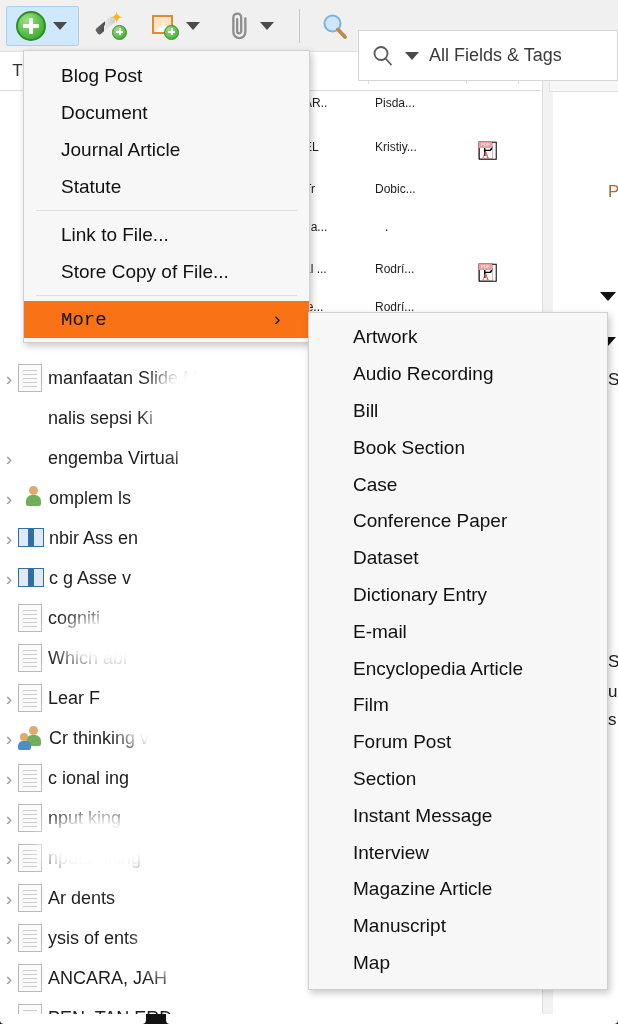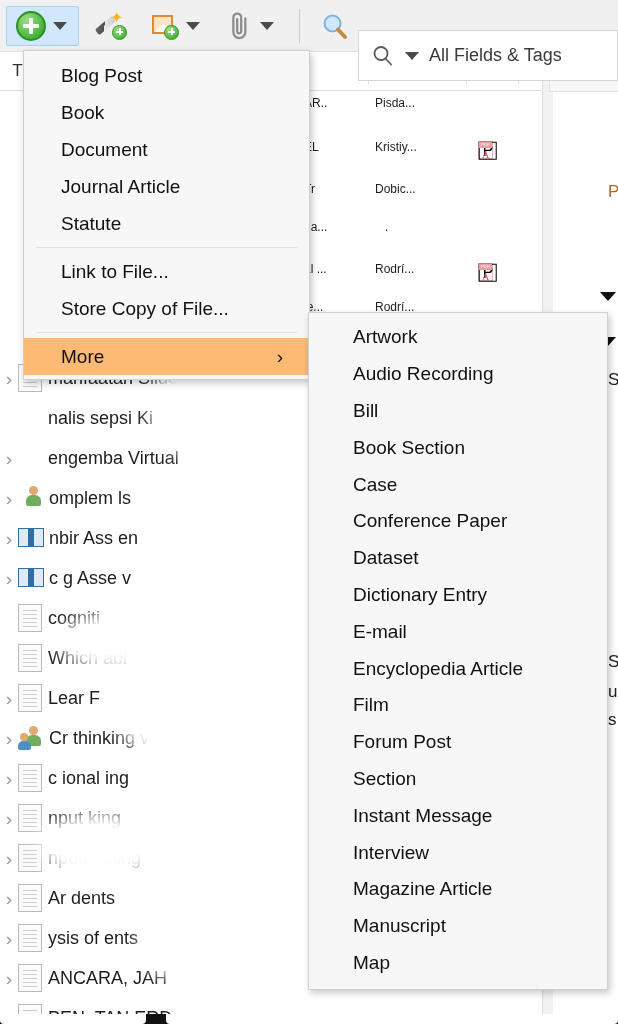--- a/index.html
+++ b/index.html
@@ -123,21 +123,21 @@
   .blob{position:absolute;border-radius:50%;background:#ffffff;filter:blur(9px);}
 
   
   .menu{
     position:absolute;left:23px;top:50px;width:287px;
     background:#f7f7f7;border:1px solid #d0d0d0;box-sizing:border-box;
     box-shadow:2px 3px 7px rgba(0,0,0,.22);padding:6px 0 4px 0;
   }
   .mi{height:37px;display:flex;align-items:center;padding:0 10px 0 37px;
       font-size:19px;color:#111;box-sizing:border-box;}
-  .mi.sel{background:#fdba74;}
+  .mi.sel{background:#f97316;font-family:Liberation Mono, monospace;}
   .mi .submark{margin-left:auto;font-size:19px;color:#111;padding-right:16px;}
   .msep{height:1px;background:#dfdfdf;margin:5px 12px;}
 
   
   .submenu{
     position:absolute;left:308px;top:312px;width:300px;
     background:#f7f7f7;border:1px solid #d0d0d0;box-sizing:border-box;
     box-shadow:2px 3px 7px rgba(0,0,0,.22);padding:6px 0 8px 0;
   }
   .smi{height:36.8px;display:flex;align-items:center;padding:0 10px 0 44px;
@@ -375,23 +375,20 @@
   </span>
   <span class="search-caret"></span>
   <span class="search-label">All Fields &amp; Tags</span>
 </div>
 
 <div class="menu">
   <div class="mi">
       <span>Blog Post</span>
     </div>
   <div class="mi">
-      <span>Book</span>
-    </div>
-  <div class="mi">
       <span>Document</span>
     </div>
   <div class="mi">
       <span>Journal Article</span>
     </div>
   <div class="mi">
       <span>Statute</span>
     </div>
   <div class="msep"></div>
   <div class="mi">

